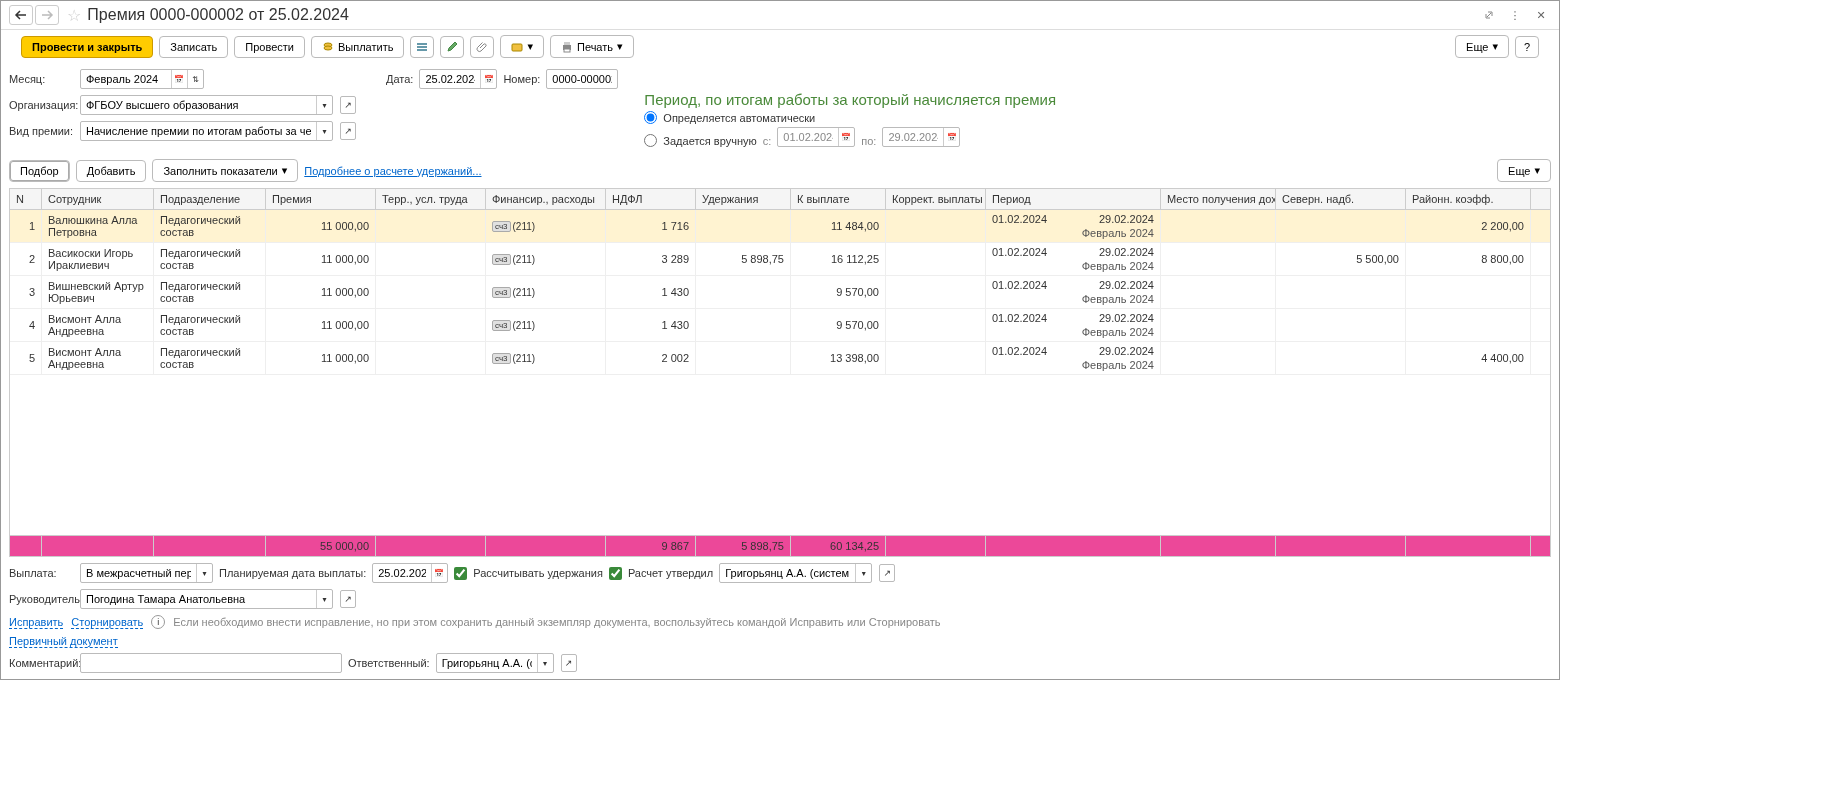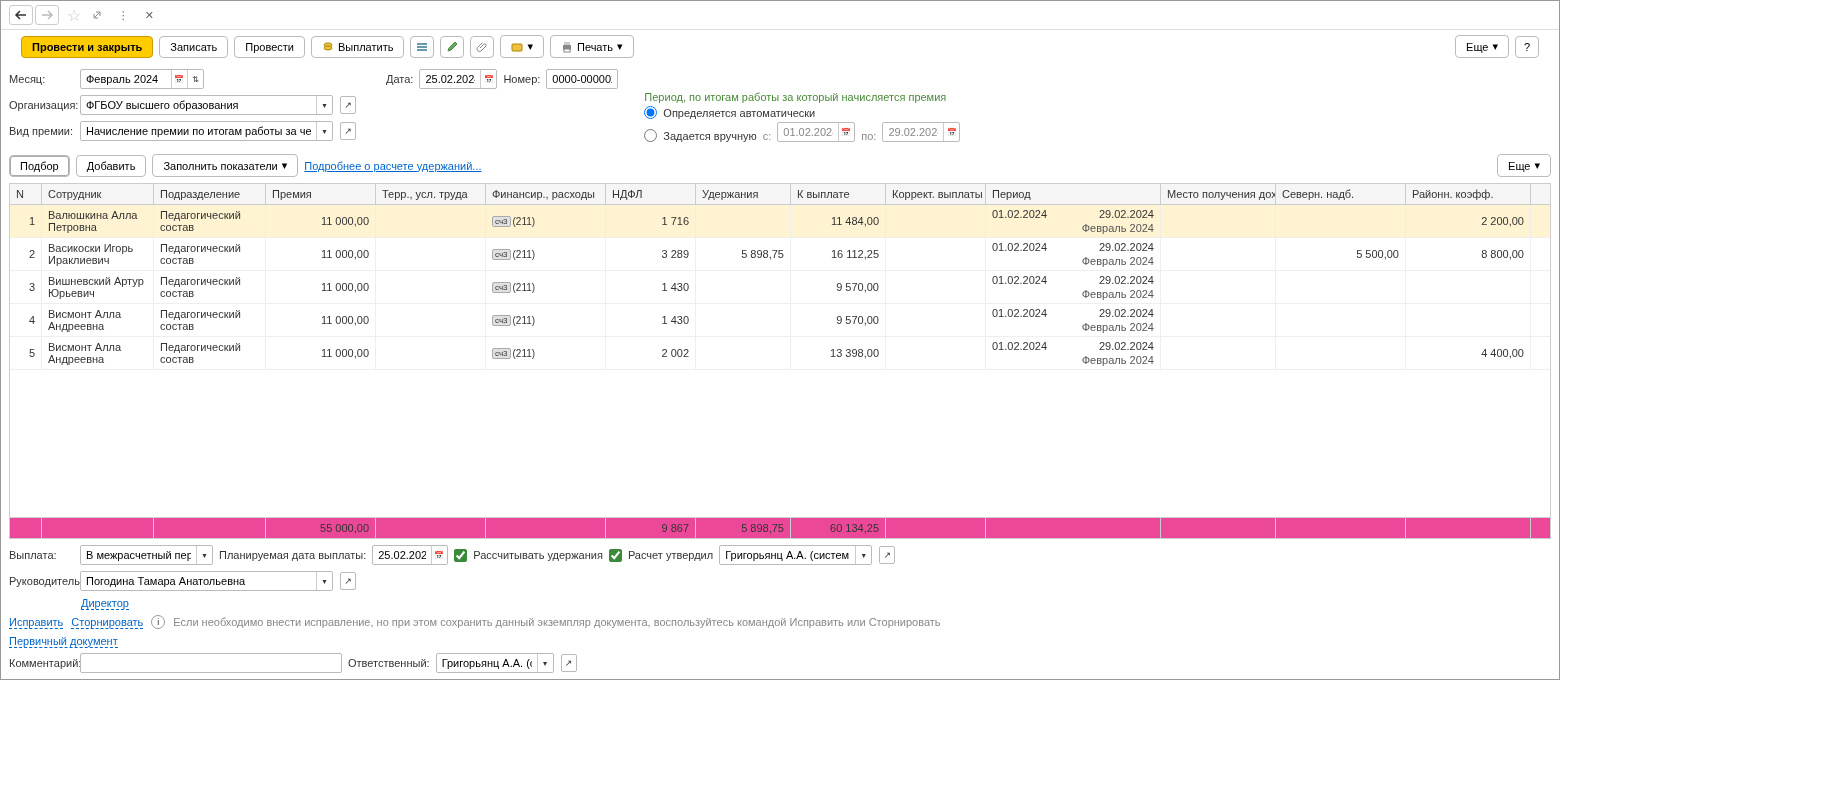--- a/index.html
+++ b/index.html
@@ -22,21 +22,21 @@
 .form-row { display: flex; align-items: center; gap: 6px; }
 .form-label { width: 65px; }
 .form-label-wide { width: 65px; }
 .form-label-bonus { width: 65px; }
 .input-combo { display: flex; align-items: center; border: 1px solid #bbb; border-radius: 2px; background: #fff; }
 .input-field { border: none; padding: 3px 5px; font-size: 11px; background: transparent; outline: none; }
 .combo-btn { width: 16px; height: 18px; border-left: 1px solid #ccc; display: flex; align-items: center; justify-content: center; font-size: 8px; cursor: pointer; }
 .ext-btn { width: 16px; height: 18px; border: 1px solid #bbb; border-radius: 2px; display: flex; align-items: center; justify-content: center; font-size: 9px; cursor: pointer; margin-left: 1px; }
 
 .period-block { margin-left: 20px; }
-.green-text { color: #4a8a3a; font-size: 11px; }
+.green-text { color: #4a8a3a; font-size: 15px; }
 .radio-row { display: flex; align-items: flex-end; gap: 6px; margin-top: 3px; }
 .radio-row input[type=radio] { margin: 0; }
 
 .tabs { display: flex; padding: 0 8px; border-bottom: 1px solid #ccc; margin-top: 4px; }
 .tab { padding: 5px 12px; border: 1px solid #ccc; border-bottom: none; background: #f5f5f5; cursor: pointer; border-radius: 4px 4px 0 0; margin-right: -1px; font-size: 11px; }
 .tab.active { background: #fff; position: relative; z-index: 1; }
 
 .subtoolbar { display: flex; align-items: center; padding: 6px 8px; gap: 6px; }
 .link { color: #0066cc; text-decoration: underline; cursor: pointer; text-align: center; }
 .link-dotted { color: #0066cc; border-bottom: 1px dashed #0066cc; cursor: pointer; }
@@ -78,20 +78,21 @@
       <svg width="14" height="10" viewBox="0 0 14 10">
           <path d="M6 1L2 5l4 4M2 5h10" stroke="#333" stroke-width="1.5" fill="none"></path>
         </svg>
     </div>
     <div class="nav-arrow">
       <svg width="14" height="10" viewBox="0 0 14 10">
           <path d="M8 1l4 4-4 4M12 5H2" stroke="#bbb" stroke-width="1.5" fill="none"></path>
         </svg>
     </div>
     <span class="star-icon">☆</span>
+    <div class="title">Премия 0000-000002 от 25.02.2024</div>
     <div class="title-right">
       <span class="title-icon">
         <svg width="14" height="14" viewBox="0 0 14 14">
             <path d="M5 9l4-4M6 4h4v4M8 10H4V6" stroke="#888" fill="none"></path>
           </svg>
       </span>
       <span class="title-icon">⋮</span>
       <span class="title-icon">✕</span>
     </div>
   </div>
@@ -397,21 +398,20 @@
       <span class="ext-btn">↗</span>
     </div>
     <div class="bottom-row">
       <span style="width:65px">Руководитель:</span>
       <div class="input-combo">
         <input class="input-field" style="width: 235px;" value="Погодина Тамара Анатольевна">
         <span class="combo-btn">▾</span>
       </div>
       <span class="ext-btn">↗</span>
     </div>
-    <div><span class="dir-link">Директор</span></div>
     <div class="warn-row">
       <span class="link-dotted">Исправить</span>
       <span class="link-dotted">Сторнировать</span>
       <span class="info-icon">i</span>
       <span class="muted">Если необходимо внести исправление, но при этом сохранить данный экземпляр документа, воспользуйтесь командой Исправить или Сторнировать</span>
     </div>
     <div><span class="link-dotted">Первичный документ</span></div>
     <div class="bottom-row">
       <span style="width:65px">Комментарий:</span>
       <div class="input-combo">

